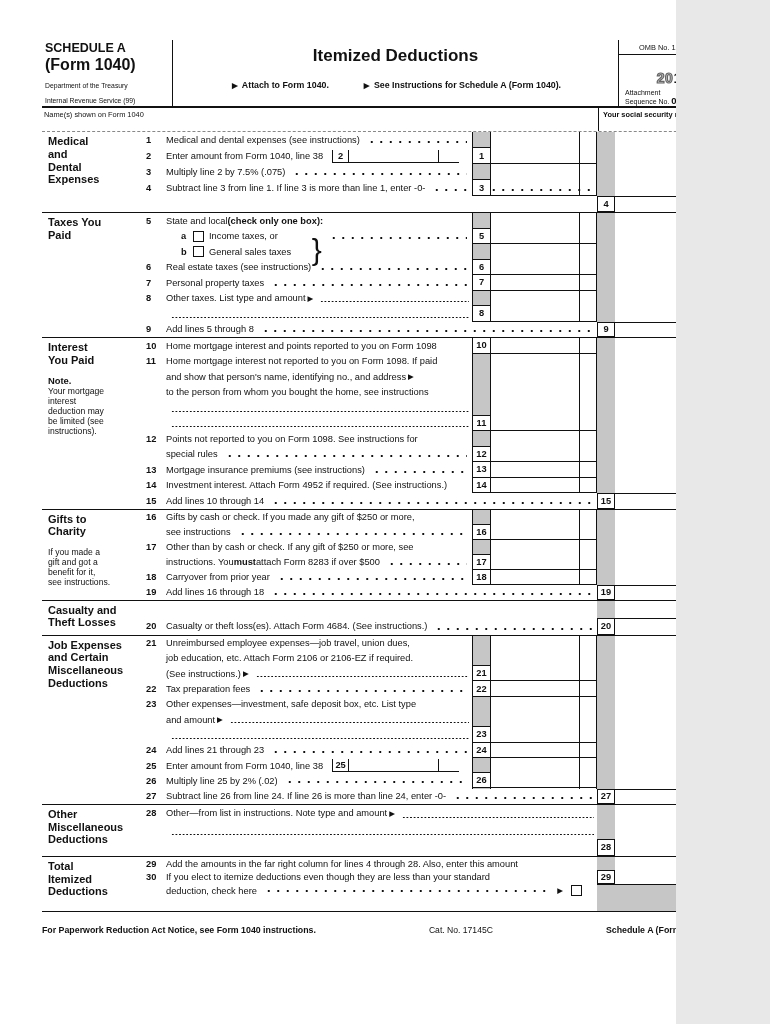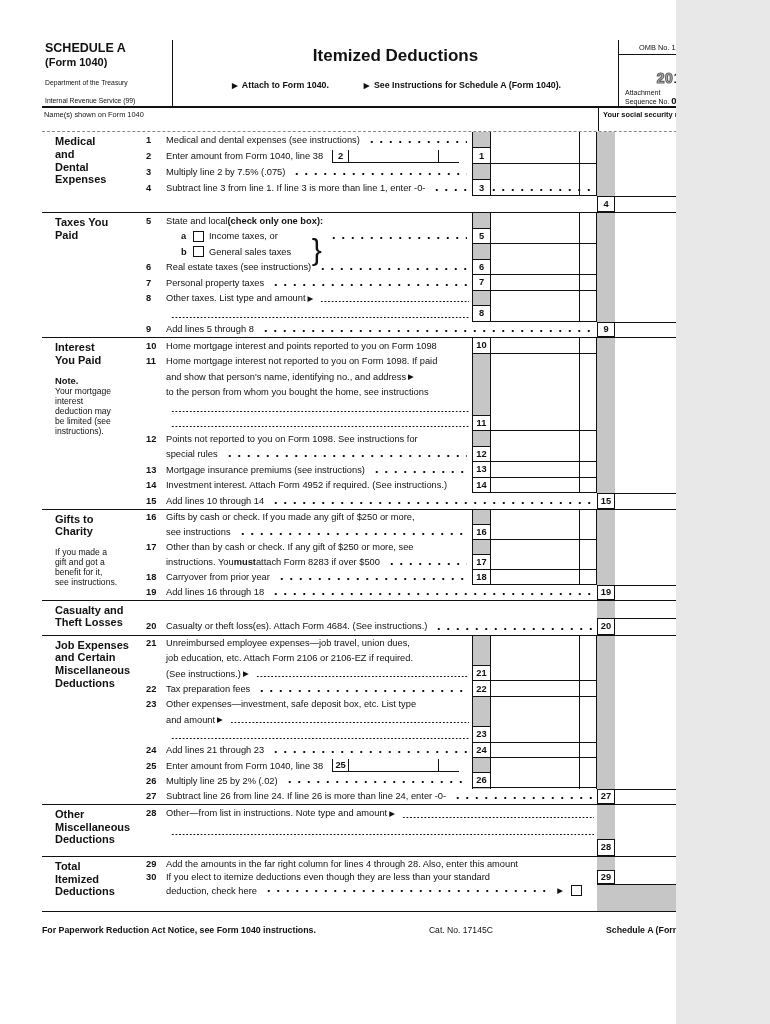--- a/index.html
+++ b/index.html
@@ -4,41 +4,41 @@
 <style>
   html,body{margin:0;padding:0;background:#e8e8e8}
   #page{position:relative;width:676px;height:1024px;background:#fff;overflow:hidden;
         font-family:"Liberation Sans",sans-serif;color:#111}
   .form{position:absolute;left:42px;top:40px;width:685px}
 
   
   .hdr{display:flex;border-bottom:2px solid #111;height:66px}
   .hl{width:131px;border-right:1.5px solid #111;padding:1px 3px;display:flex;flex-direction:column;box-sizing:border-box}
   .hl .s1{font-size:12.5px;font-weight:bold}
-  .hl .s2{font-size:11px;font-weight:bold;margin-top:1px}
+  .hl .s2{font-size:16px;font-weight:bold;margin-top:1px}
   .hl .dept{margin-top:auto;font-size:6.8px;line-height:7.8px}
   .hc{flex:1;text-align:center}
   .hc .title{font-size:17px;font-weight:bold;margin-top:6px}
   .hc .sub{font-size:8.8px;font-weight:bold;margin-top:14px}
   .hc .gap{display:inline-block;width:28px}
   .hr{width:109px;border-left:1.5px solid #111;text-align:center;box-sizing:border-box}
   .hr .omb{font-size:7.4px;padding:3px 0 2px;border-bottom:1px solid #111}
   .hr .year{font-size:14px;font-weight:bold;line-height:22px;margin-top:12px;letter-spacing:.5px}
   .hr .year .o{color:#ccc;-webkit-text-stroke:1.2px #666}
   .hr .att{text-align:left;padding-left:6px;font-size:7px;line-height:7.6px}
   .hr .att b{font-size:9.5px}
 
   
   .namerow{display:flex;height:23px;border-bottom:1px dashed #888}
   .nl{flex:1;font-size:7.4px;padding:2px 0 0 2px}
   .ssnbox{width:129px;border-left:1.5px solid #111;font-size:7.4px;font-weight:bold;padding:2px 0 0 4px;box-sizing:border-box}
 
   
   .sec{position:relative;border-bottom:1.5px solid #111;border-right:1px solid #111}
-  .slabel{position:absolute;left:13px;top:3px;width:100px;font-weight:bold;font-size:11px;line-height:12.8px}
+  .slabel{position:absolute;left:6px;top:3px;width:100px;font-weight:bold;font-size:11px;line-height:12.8px}
   .snote{font-weight:normal;font-size:8.6px;line-height:10px;margin-top:9px}
   .snote .nt{font-weight:bold;font-size:9.4px}
   .rows{position:absolute;left:104px;top:0;right:0;bottom:0;display:flex;flex-direction:column}
   .row{display:flex;align-items:center;box-sizing:border-box}
   .row.mid{padding-right:255px}
   .row.full{padding-right:130px}
   .ln{width:20px;font-weight:bold;font-size:9.3px;flex:none}
   .ab{width:11px;font-weight:bold;font-size:9.3px;flex:none;margin-left:15px}
   .lt{font-size:9.3px;white-space:nowrap}
   b.bt{font-size:9.3px;white-space:pre}

